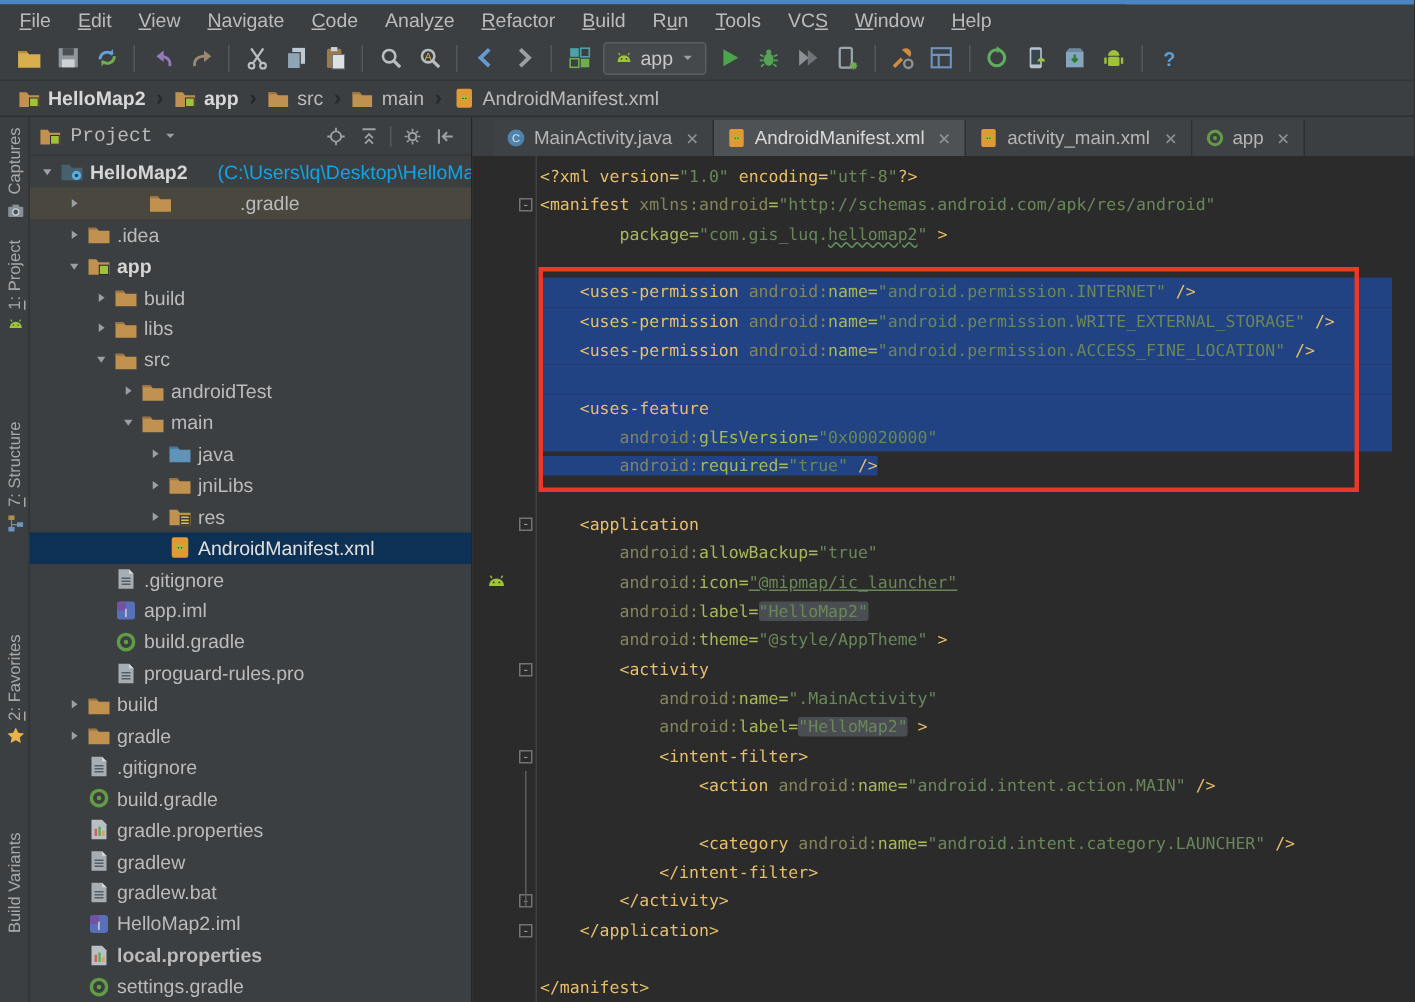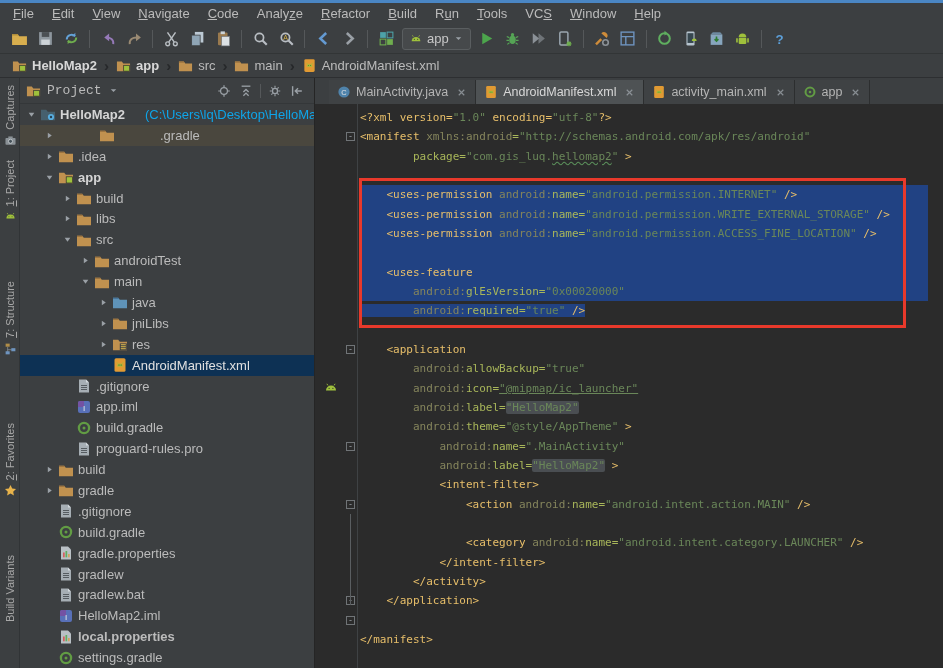--- a/index.html
+++ b/index.html
@@ -923,20 +923,21 @@
           <div class="code-line sel-full"><span class="code-text"></span></div>
           <div class="code-line sel-full"><span class="code-text">    <span class="t">&lt;uses-feature</span></span></div>
           <div class="code-line sel-full"><span class="code-text">        <span class="n">android:</span><span class="a">glEsVersion=</span><span class="s">"0x00020000"</span></span></div>
           <div class="code-line"><span class="code-text sel-text">        <span class="n">android:</span><span class="a">required=</span><span class="s">"true"</span><span class="t"> /&gt;</span></span></div>
           <div class="code-line"><span class="code-text"></span></div>
           <div class="code-line"><span class="code-text">    <span class="t">&lt;application</span></span></div>
           <div class="code-line"><span class="code-text">        <span class="n">android:</span><span class="a">allowBackup=</span><span class="s">"true"</span></span></div>
           <div class="code-line"><span class="code-text">        <span class="n">android:</span><span class="a">icon=</span><span class="su">"@mipmap/ic_launcher"</span></span></div>
           <div class="code-line"><span class="code-text">        <span class="n">android:</span><span class="a">label=</span><span class="sb">"HelloMap2"</span></span></div>
           <div class="code-line"><span class="code-text">        <span class="n">android:</span><span class="a">theme=</span><span class="s">"@style/AppTheme"</span><span class="t"> &gt;</span></span></div>
+          <div class="code-line"><span class="code-text">        <span class="t">&lt;activity</span></span></div>
           <div class="code-line"><span class="code-text">            <span class="n">android:</span><span class="a">name=</span><span class="s">".MainActivity"</span></span></div>
           <div class="code-line"><span class="code-text">            <span class="n">android:</span><span class="a">label=</span><span class="sb">"HelloMap2"</span><span class="t"> &gt;</span></span></div>
           <div class="code-line"><span class="code-text">            <span class="t">&lt;intent-filter&gt;</span></span></div>
           <div class="code-line"><span class="code-text">                <span class="t">&lt;action </span><span class="n">android:</span><span class="a">name=</span><span class="s">"android.intent.action.MAIN"</span><span class="t"> /&gt;</span></span></div>
           <div class="code-line"><span class="code-text"></span></div>
           <div class="code-line"><span class="code-text">                <span class="t">&lt;category </span><span class="n">android:</span><span class="a">name=</span><span class="s">"android.intent.category.LAUNCHER"</span><span class="t"> /&gt;</span></span></div>
           <div class="code-line"><span class="code-text">            <span class="t">&lt;/intent-filter&gt;</span></span></div>
           <div class="code-line"><span class="code-text">        <span class="t">&lt;/activity&gt;</span></span></div>
           <div class="code-line"><span class="code-text">    <span class="t">&lt;/application&gt;</span></span></div>
           <div class="code-line"><span class="code-text"></span></div>

